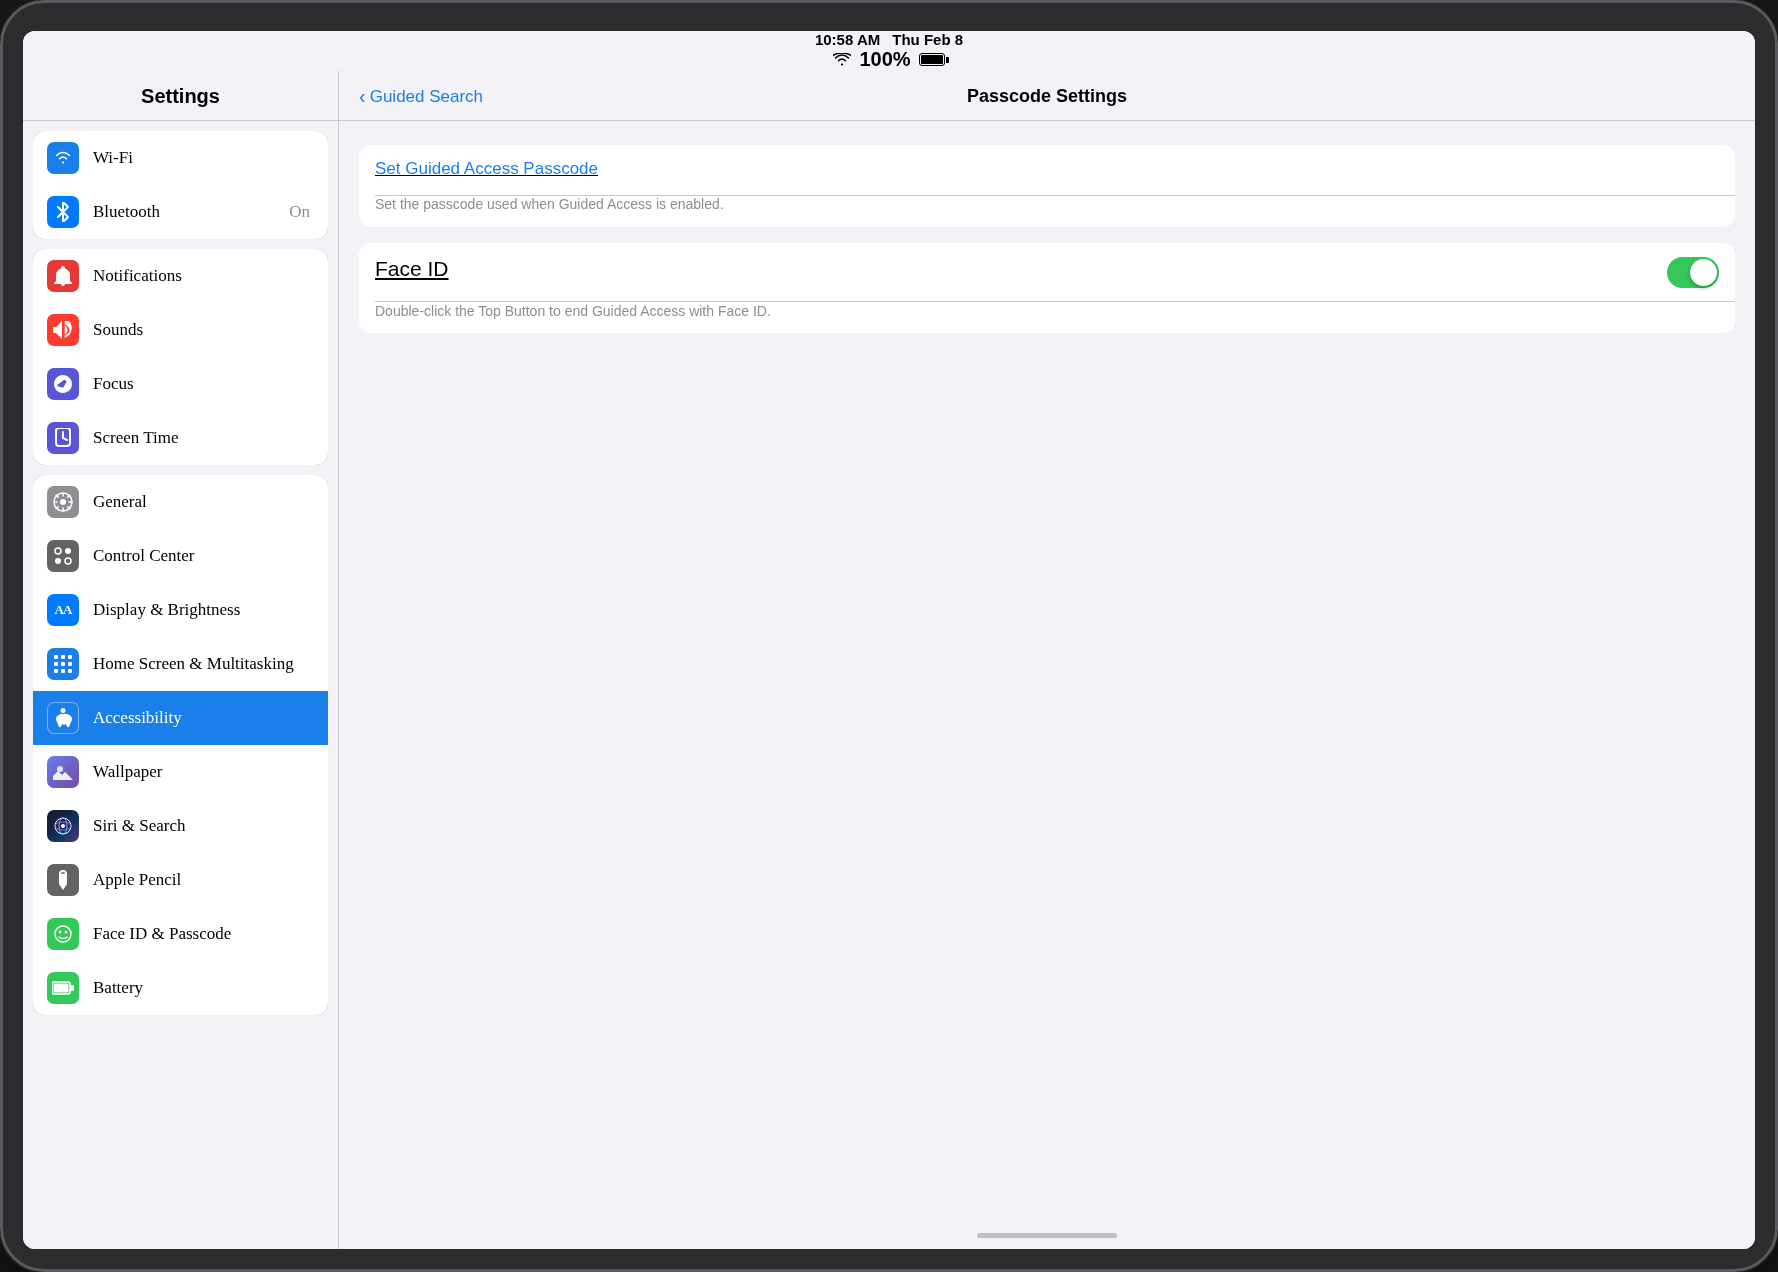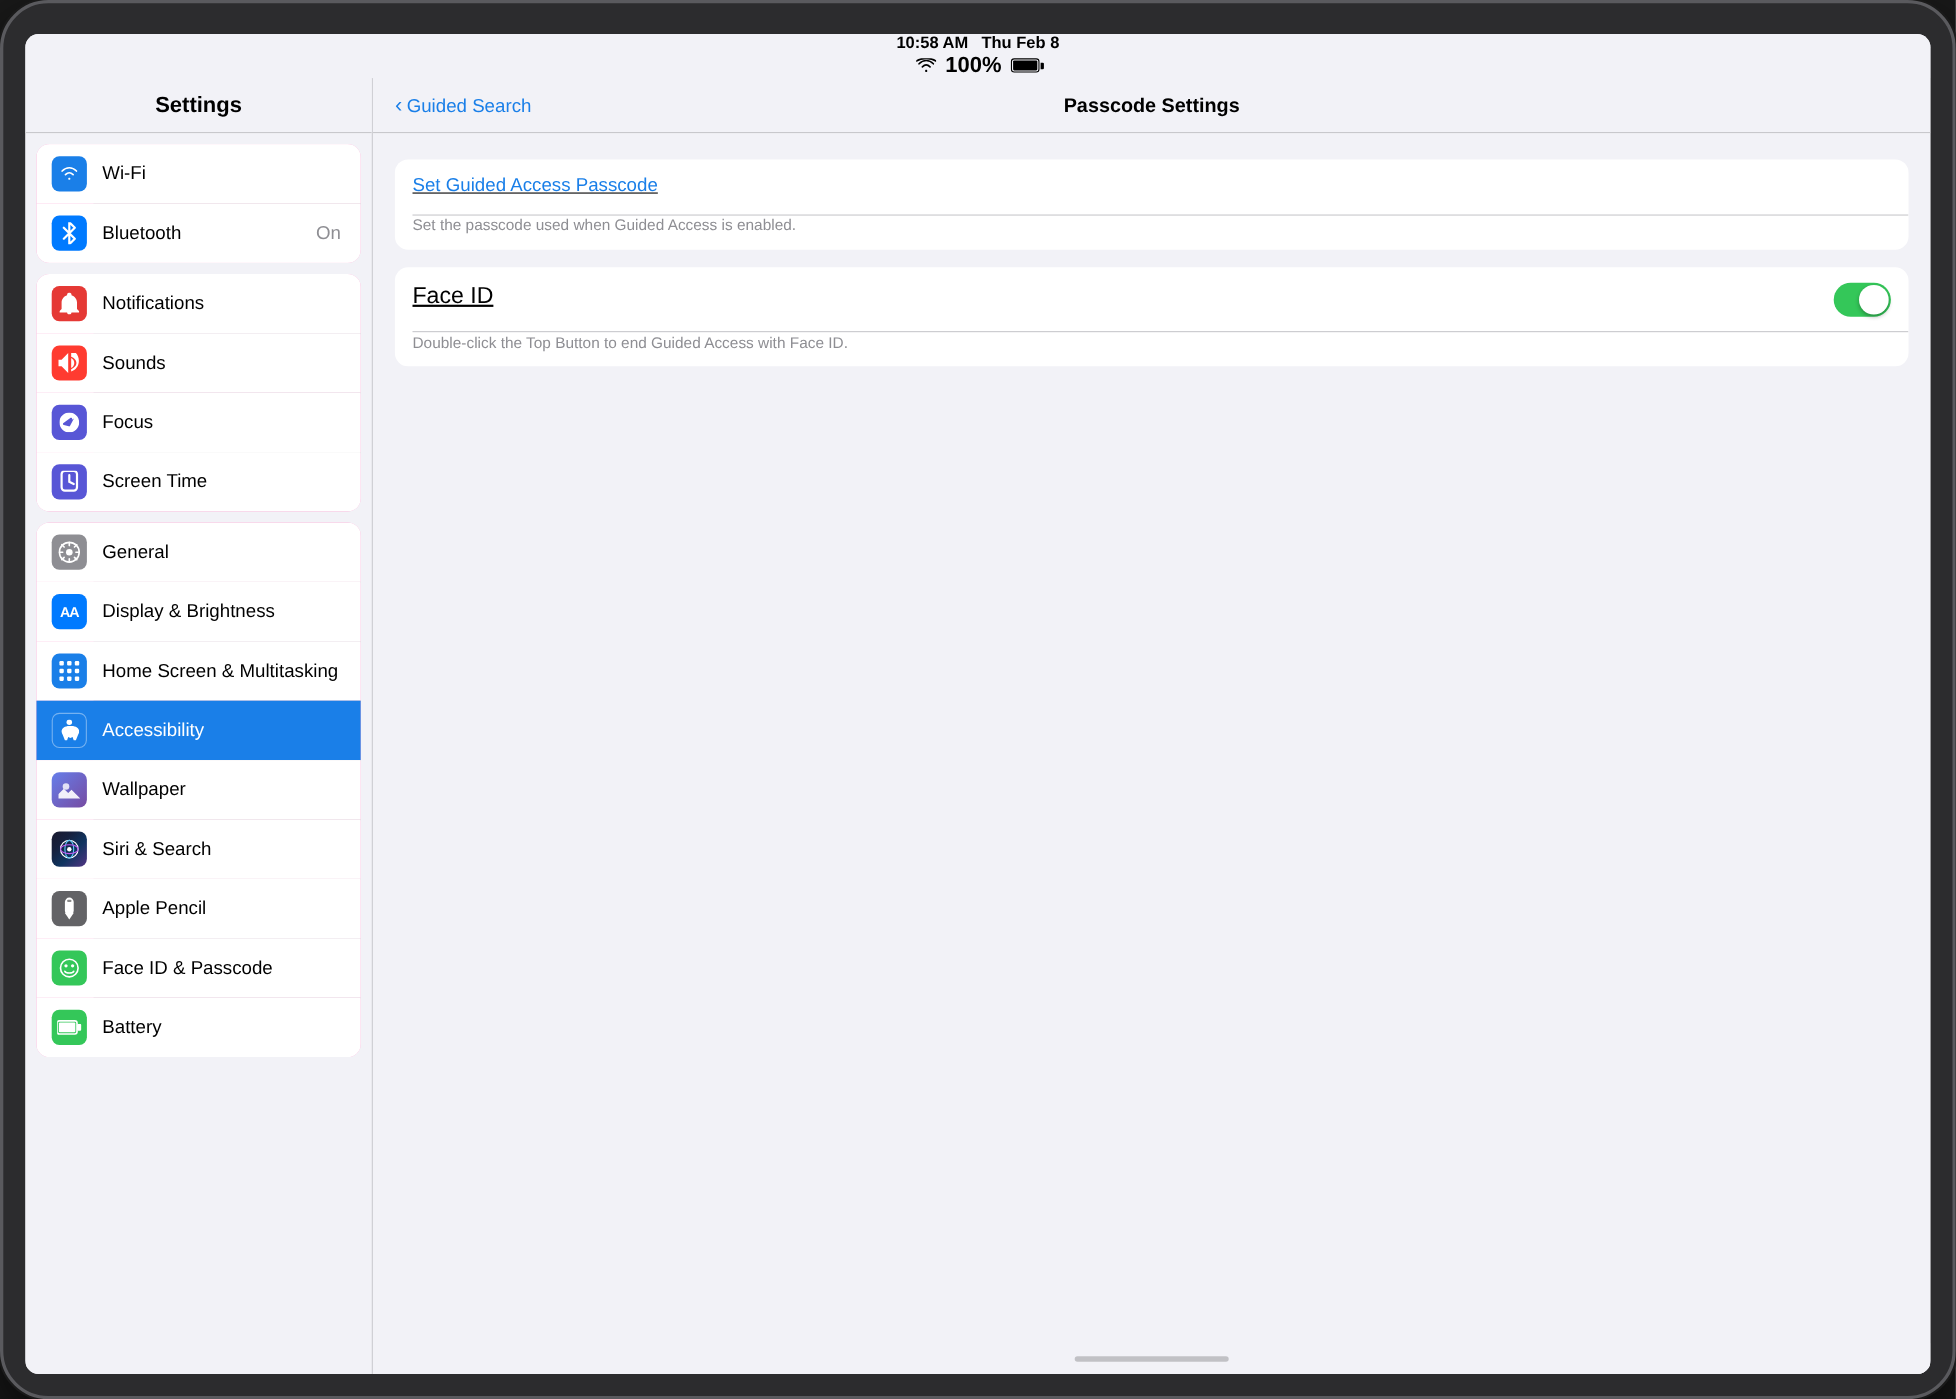--- a/index.html
+++ b/index.html
@@ -74,24 +74,25 @@
     .sidebar-title {
       text-align: center;
       font-size: 20px;
       font-weight: 700;
       color: #000;
       padding: 14px 16px 12px;
       border-bottom: 1px solid #c8c8cc;
       background: #f2f2f7;
     }
     .sidebar-group {
-      background: #f9a8d4;
+      background: #22c55e;
       margin: 10px 10px;
       border-radius: 12px;
       overflow: hidden;
+      font-family: Liberation Serif, serif;
     }
     .sidebar-item {
       display: flex;
       align-items: center;
       padding: 11px 14px;
       background: #fff;
       cursor: pointer;
       position: relative;
       min-height: 50px;
     }
@@ -393,20 +394,31 @@
         <div class="sidebar-group">
           <div class="sidebar-item">
             <div class="item-icon bg-gray">
               <svg width="20" height="20" viewBox="0 0 20 20" fill="none">
                 <circle cx="10" cy="10" r="9" stroke="#fff" stroke-width="1.5"></circle>
                 <circle cx="10" cy="10" r="3" fill="#fff"></circle>
                 <path d="M10 1v3M10 16v3M1 10h3M16 10h3M3.2 3.2l2.1 2.1M14.7 14.7l2.1 2.1M3.2 16.8l2.1-2.1M14.7 5.3l2.1-2.1" stroke="#fff" stroke-width="1.5" stroke-linecap="round"></path>
               </svg>
             </div>
             <span class="item-label">General</span>
+          </div>
+          <div class="sidebar-item">
+            <div class="item-icon bg-gray2">
+              <svg width="20" height="20" viewBox="0 0 20 20" fill="none">
+                <circle cx="5" cy="5" r="3" stroke="#fff" stroke-width="1.5"></circle>
+                <circle cx="15" cy="5" r="3" fill="#fff"></circle>
+                <circle cx="5" cy="15" r="3" fill="#fff"></circle>
+                <circle cx="15" cy="15" r="3" stroke="#fff" stroke-width="1.5"></circle>
+              </svg>
+            </div>
+            <span class="item-label">Control Center</span>
           </div>
           <div class="sidebar-item">
             <div class="item-icon bg-blue2" style="font-size:13px;font-weight:700;color:#fff;letter-spacing:-1px;">AA</div>
             <span class="item-label">Display &amp; Brightness</span>
           </div>
           <div class="sidebar-item">
             <div class="item-icon" style="background:#1a7fe8;">
               <svg width="20" height="20" viewBox="0 0 20 20" fill="none">
                 <rect x="1" y="1" width="4" height="4" rx="1" fill="#fff"></rect>
                 <rect x="8" y="1" width="4" height="4" rx="1" fill="#fff"></rect>

